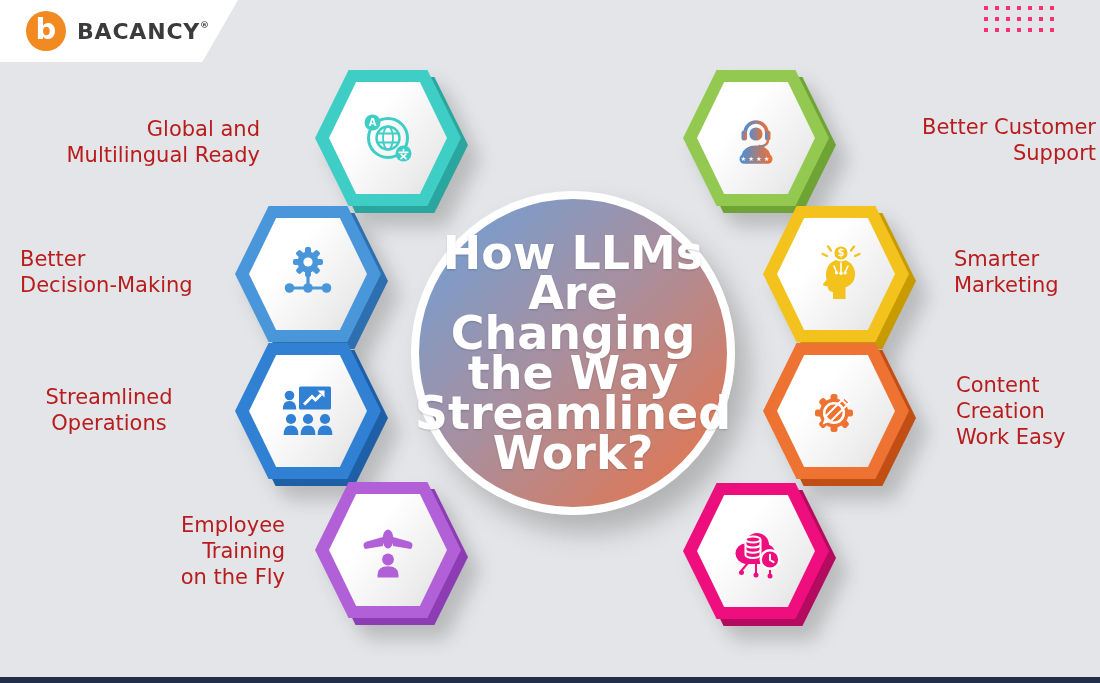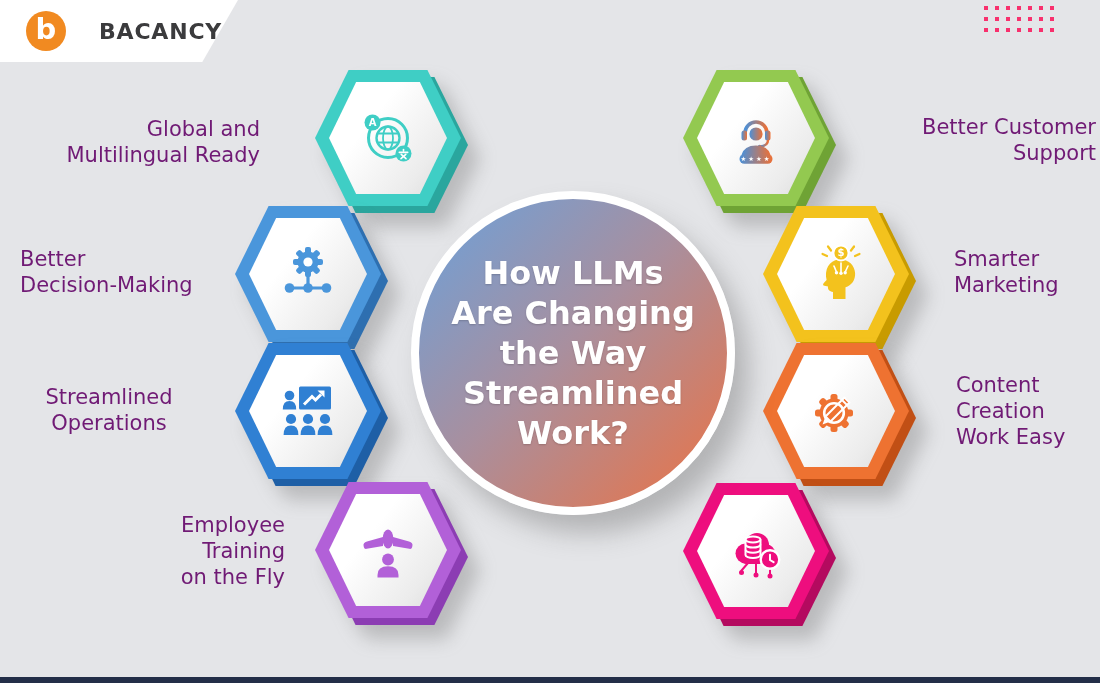--- a/index.html
+++ b/index.html
@@ -6,32 +6,32 @@
   body{font-family:"DejaVu Sans","Liberation Sans",sans-serif;}
   .stage{position:relative;width:1100px;height:683px;background:#E4E5E8;overflow:hidden;}
 
   
   .logo-plate{position:absolute;left:0;top:0;width:238px;height:62px;background:#fff;
     clip-path:polygon(0 0,100% 0,85% 100%,0 100%);
     display:flex;align-items:center;padding-left:26px;gap:11px;box-sizing:border-box;
     filter:drop-shadow(3px 3px 5px rgba(0,0,0,.12));z-index:6;}
   .logo-badge{width:40px;height:40px;border-radius:50%;color:#fff;display:flex;align-items:center;justify-content:center;
     font-weight:bold;font-size:29px;line-height:1;padding-bottom:3px;box-sizing:border-box;}
-  .logo-text{font-size:22px;font-weight:bold;letter-spacing:.8px;display:flex;align-items:flex-end;margin-left:22px;}
+  .logo-text{font-size:22px;font-weight:bold;letter-spacing:.8px;display:flex;align-items:flex-start;}
   .logo-text sup{font-size:9px;line-height:1;margin-top:2px;}
 
   
   .dots{position:absolute;left:984px;top:6px;display:grid;grid-template-columns:repeat(7,11px);grid-auto-rows:11px;z-index:5;}
   .dot{width:3.5px;height:3.5px;}
 
   
   .center-circle{position:absolute;left:411px;top:191px;width:324px;height:324px;border-radius:50%;
     border:8px solid #fff;box-sizing:border-box;box-shadow:14px 18px 26px rgba(105,105,105,.40);
     display:flex;align-items:center;justify-content:center;z-index:4;}
-  .center-title{font-size:32px;line-height:40px;font-weight:bold;text-align:center;color:#fff;
+  .center-title{font-size:46px;line-height:40px;font-weight:bold;text-align:center;color:#fff;
     text-shadow:0 1px 2px rgba(0,0,0,.18);}
 
   
   .hex-item{position:absolute;width:146px;height:136px;filter:drop-shadow(12px 14px 9px rgba(110,110,110,.35));z-index:3;}
   .hex{position:absolute;left:0;top:0;width:100%;height:100%;
     clip-path:polygon(23% 0,77% 0,100% 50%,77% 100%,23% 100%,0 50%);}
   .hex.shade{background:var(--shade);transform:translate(7px,7px);}
   .hex.border-hex{background:var(--c);}
   .hex.inner{left:14px;top:12px;width:118px;height:112px;
     background:linear-gradient(128deg,#ffffff 35%,#ececec 78%,#dcdcdc 100%);
@@ -42,21 +42,21 @@
   .item-1{left:315px;top:70px;}
   .item-2{left:235px;top:206px;}
   .item-3{left:235px;top:343px;}
   .item-4{left:315px;top:482px;}
   .item-5{left:683px;top:70px;}
   .item-6{left:763px;top:206px;}
   .item-7{left:763px;top:343px;}
   .item-8{left:683px;top:483px;}
 
   
-  .hex-label{position:absolute;font-size:21px;line-height:26px;color:#701a75;white-space:pre-line;z-index:2;}
+  .hex-label{position:absolute;font-size:21px;line-height:26px;color:#b91c1c;white-space:pre-line;z-index:2;}
   .lab-1{left:20px;top:116px;width:240px;text-align:right;}
   .lab-2{left:20px;top:246px;width:183px;text-align:left;}
   .lab-3{left:20px;top:384px;width:178px;text-align:center;}
   .lab-4{left:60px;top:512px;width:225px;text-align:right;}
   .lab-5{left:881px;top:114px;width:215px;text-align:right;}
   .lab-6{left:954px;top:246px;width:140px;text-align:left;}
   .lab-7{left:956px;top:372px;width:140px;text-align:left;}
   .lab-8{left:874px;top:524px;width:215px;text-align:left;}
 
   

